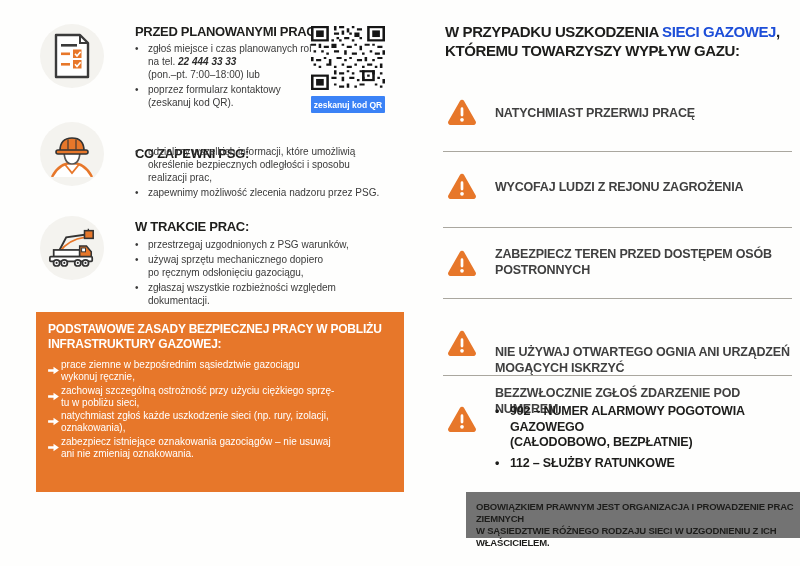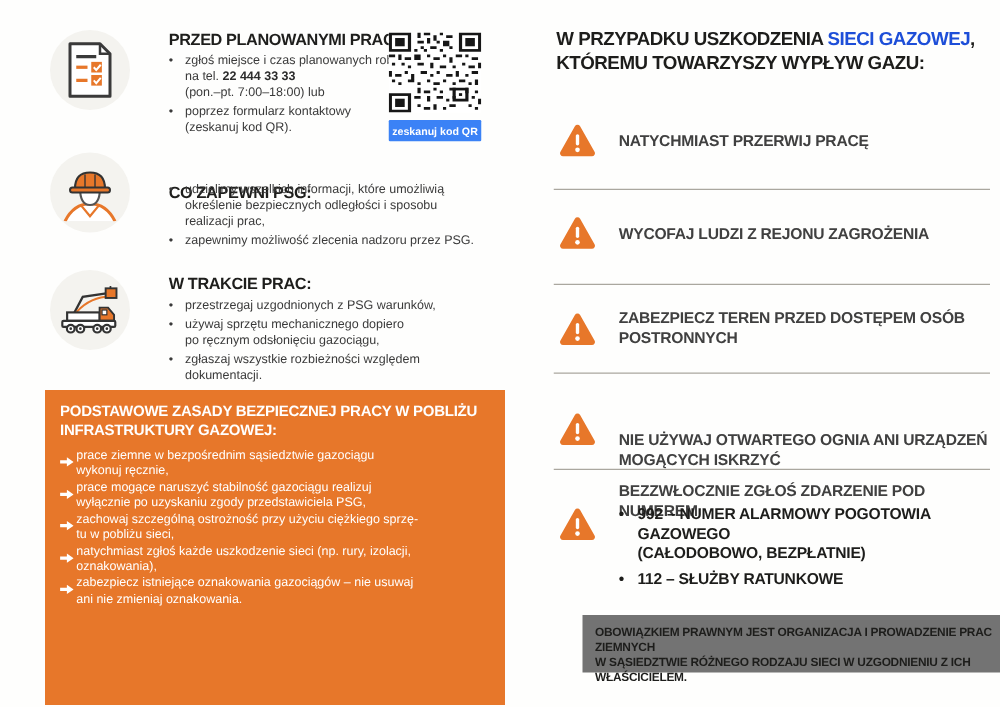--- a/index.html
+++ b/index.html
@@ -11,31 +11,31 @@
   .circle-icon{position:absolute;left:40px;width:64px;height:64px;border-radius:50%;
                background:#f4f3ef;display:flex;align-items:center;justify-content:center;}
   .sec-h{position:absolute;left:135px;font-weight:700;font-size:13px;line-height:15px;
          color:#1e1e1c;letter-spacing:-0.3px;}
   .blist{position:absolute;left:135px;width:230px;}
   .b{display:flex;margin-top:2px;}
   .b:first-child{margin-top:0;}
   .dot{width:13px;flex:0 0 13px;color:#3a3a3a;font-size:10px;line-height:13px;}
   .dot::before{content:"\2022";}
   .b .t{white-space:pre-line;font-size:10px;line-height:13px;color:#3a3a3a;}
-  .b .t b{color:#2c2c2c;}
+  .b .t b{color:#2c2c2c;font-style:italic;}
 
   
   .qr-wrap{position:absolute;left:311px;top:26px;width:74px;}
   .qr-svg{display:block;width:74px;height:64px;background:#fff;}
   .qr-btn{margin-top:6px;width:74px;height:17px;background:#3b82f6;color:#fff;border:none;
           font-family:"Liberation Sans",sans-serif;font-weight:700;font-size:8.5px;
           display:flex;align-items:center;justify-content:center;border-radius:1px;cursor:pointer;}
 
   
-  .obox{position:absolute;left:36px;top:312px;width:368px;height:252px;background:#e7772a;
+  .obox{position:absolute;left:36px;top:312px;width:368px;height:180px;background:#e7772a;
         box-sizing:border-box;padding:10px 8px 8px 8px;overflow:hidden;}
   .obox-h{font-weight:700;font-size:12px;line-height:15px;color:#ffffff;letter-spacing:-0.2px;
           white-space:pre-line;margin:0 0 7px 4px;}
   .oitem{display:flex;margin-bottom:1px;}
   .oarrow{flex:0 0 13px;width:13px;margin-left:4px;padding-top:2px;}
   .oitem .t{white-space:pre-line;font-size:10px;line-height:12.3px;color:#ffffff;}
 
   
   .rhead{position:absolute;left:445px;top:22px;width:342px;font-weight:700;font-size:15px;
          line-height:19px;color:#1d1d1b;letter-spacing:-0.4px;white-space:pre-line;}
@@ -192,27 +192,20 @@
       <span class="oarrow"><svg width="11" height="9" viewBox="0 0 12 10">
             <path d="M0 3.5h6V0.8L12 5 6 9.2V6.5H0z" fill="#fff"></path>
           </svg></span>
       <span class="t">prace ziemne w bezpośrednim sąsiedztwie gazociągu
 wykonuj ręcznie,</span>
     </div>
     <div class="oitem">
       <span class="oarrow"><svg width="11" height="9" viewBox="0 0 12 10">
             <path d="M0 3.5h6V0.8L12 5 6 9.2V6.5H0z" fill="#fff"></path>
           </svg></span>
-      <span class="t">prace mogące naruszyć stabilność gazociągu realizuj
-wyłącznie po uzyskaniu zgody przedstawiciela PSG,</span>
-    </div>
-    <div class="oitem">
-      <span class="oarrow"><svg width="11" height="9" viewBox="0 0 12 10">
-            <path d="M0 3.5h6V0.8L12 5 6 9.2V6.5H0z" fill="#fff"></path>
-          </svg></span>
       <span class="t">zachowaj szczególną ostrożność przy użyciu ciężkiego sprzę-
 tu w pobliżu sieci,</span>
     </div>
     <div class="oitem">
       <span class="oarrow"><svg width="11" height="9" viewBox="0 0 12 10">
             <path d="M0 3.5h6V0.8L12 5 6 9.2V6.5H0z" fill="#fff"></path>
           </svg></span>
       <span class="t">natychmiast zgłoś każde uszkodzenie sieci (np. rury, izolacji,
 oznakowania),</span>
     </div>

